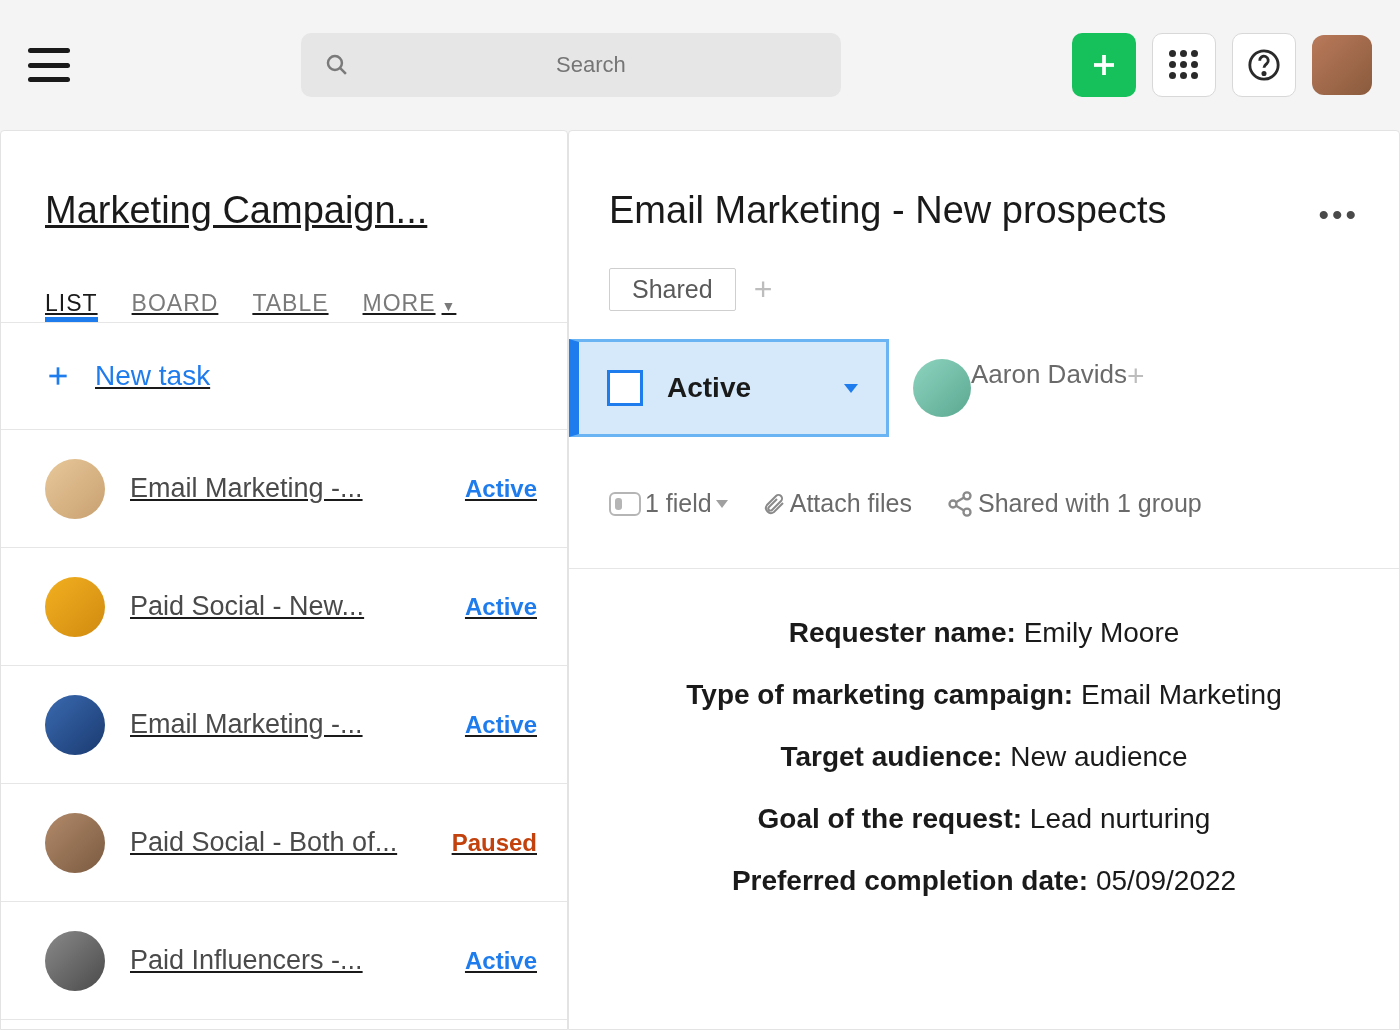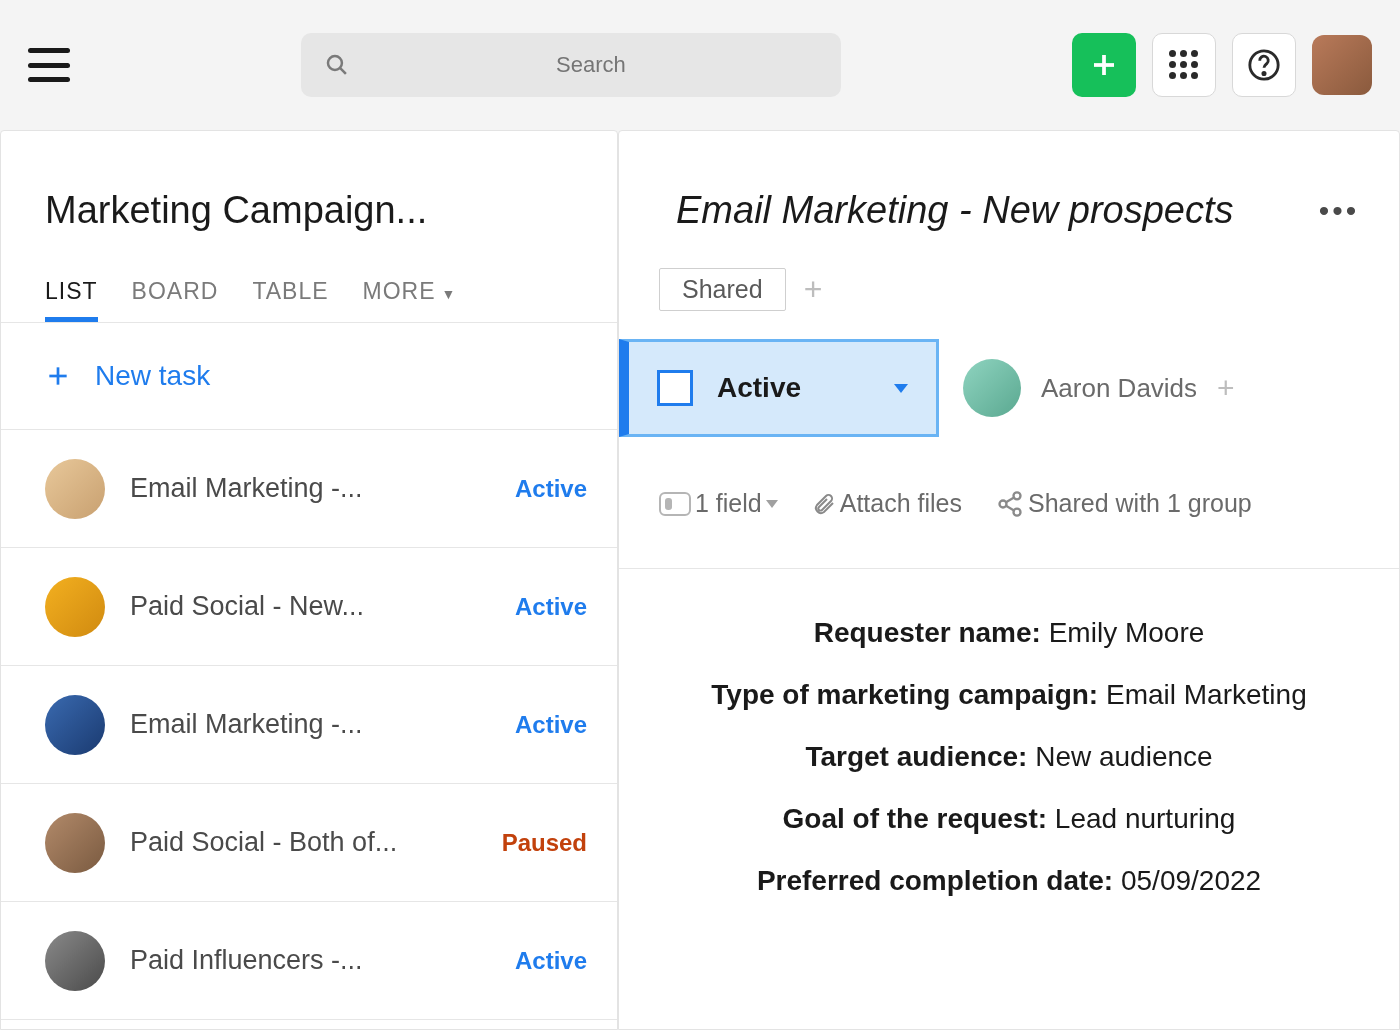--- a/index.html
+++ b/index.html
@@ -65,40 +65,40 @@
 .main {
   display:flex;
   height: calc(100% - 130px);
   background:#f4f4f4;
 }
 .left-pane, .right-pane {
   background:#fff;
   border:1px solid #e3e3e3;
   border-radius:4px 4px 0 0;
 }
-.left-pane { width: 618px; display:flex; flex-direction:column; }
+.left-pane { width: 568px; display:flex; flex-direction:column;text-decoration:underline; }
 .right-pane { flex:1; display:flex; flex-direction:column; }
 
 .pane-title {
   font-size:38px; font-weight:500; color:#1a1a1a;
   padding: 58px 44px 0 44px;
   white-space:nowrap; overflow:hidden; text-overflow:ellipsis;
 }
 .right-pane .pane-title-row {
-  display:flex; align-items:center; padding: 58px 40px 0 57px; font-style: italic;
+  display:flex; align-items:flex-end; padding: 58px 40px 0 40px;
 }
 .right-pane .pane-title { padding:0; flex:1; }
 .kebab { font-size:30px; letter-spacing:3px; color:#4a4a4a; cursor:pointer; }
 
 .tabs-row {
   display:flex; align-items:center; gap:34px;
   padding: 46px 44px 0 44px;
   font-size:23px; color:#7a7a7a; font-weight:500;
 }
-.tab { cursor:pointer; padding-bottom:12px; border-bottom:5px solid transparent; letter-spacing:1px; }
+.tab { cursor:pointer; padding-bottom:0; border-bottom:5px solid transparent; letter-spacing:1px;margin-top:12px; }
 .tab.active { border-bottom-color:#1f7ced; color:#1a1a1a; }
 .tab .caret { font-size:14px; margin-left:6px; }
 
 .newtask-row {
   border-top:1px solid #e6e6e6; border-bottom:1px solid #e6e6e6;
   height:108px; display:flex; align-items:center; padding:0 44px;
   gap:24px; color:#1f7ced; font-size:28px; cursor:pointer;text-align:right;
 }
 .newtask-row svg { stroke:#1f7ced; }
 
@@ -151,21 +151,21 @@
 .status-box .chk {
   width:36px; height:36px; border:3px solid #1f7ced; background:#fff;
 }
 .status-box .lbl {
   flex:1; font-size:28px; font-weight:600; color:#1a1a1a;
 }
 .status-box .dd {
   width:0; height:0; border-left:7px solid transparent; border-right:7px solid transparent; border-top:9px solid #1f7ced;
 }
 .assignee {
-  display:flex; align-items:center; gap:20px; color:#6a6a6a; font-size:26px;
+  display:flex; color:#6a6a6a; font-size:26px;
 }
 .assignee .avatar { width:58px; height:58px; border-radius:50%; }
 .assignee .add { color:#bdbdbd; font-size:30px; cursor:pointer; }
 
 .meta-row {
   display:flex; align-items:center; gap:34px;
   padding: 18px 40px 50px 40px;
   border-bottom:1px solid #e6e6e6;
   color:#6a6a6a; font-size:25px;
 }

